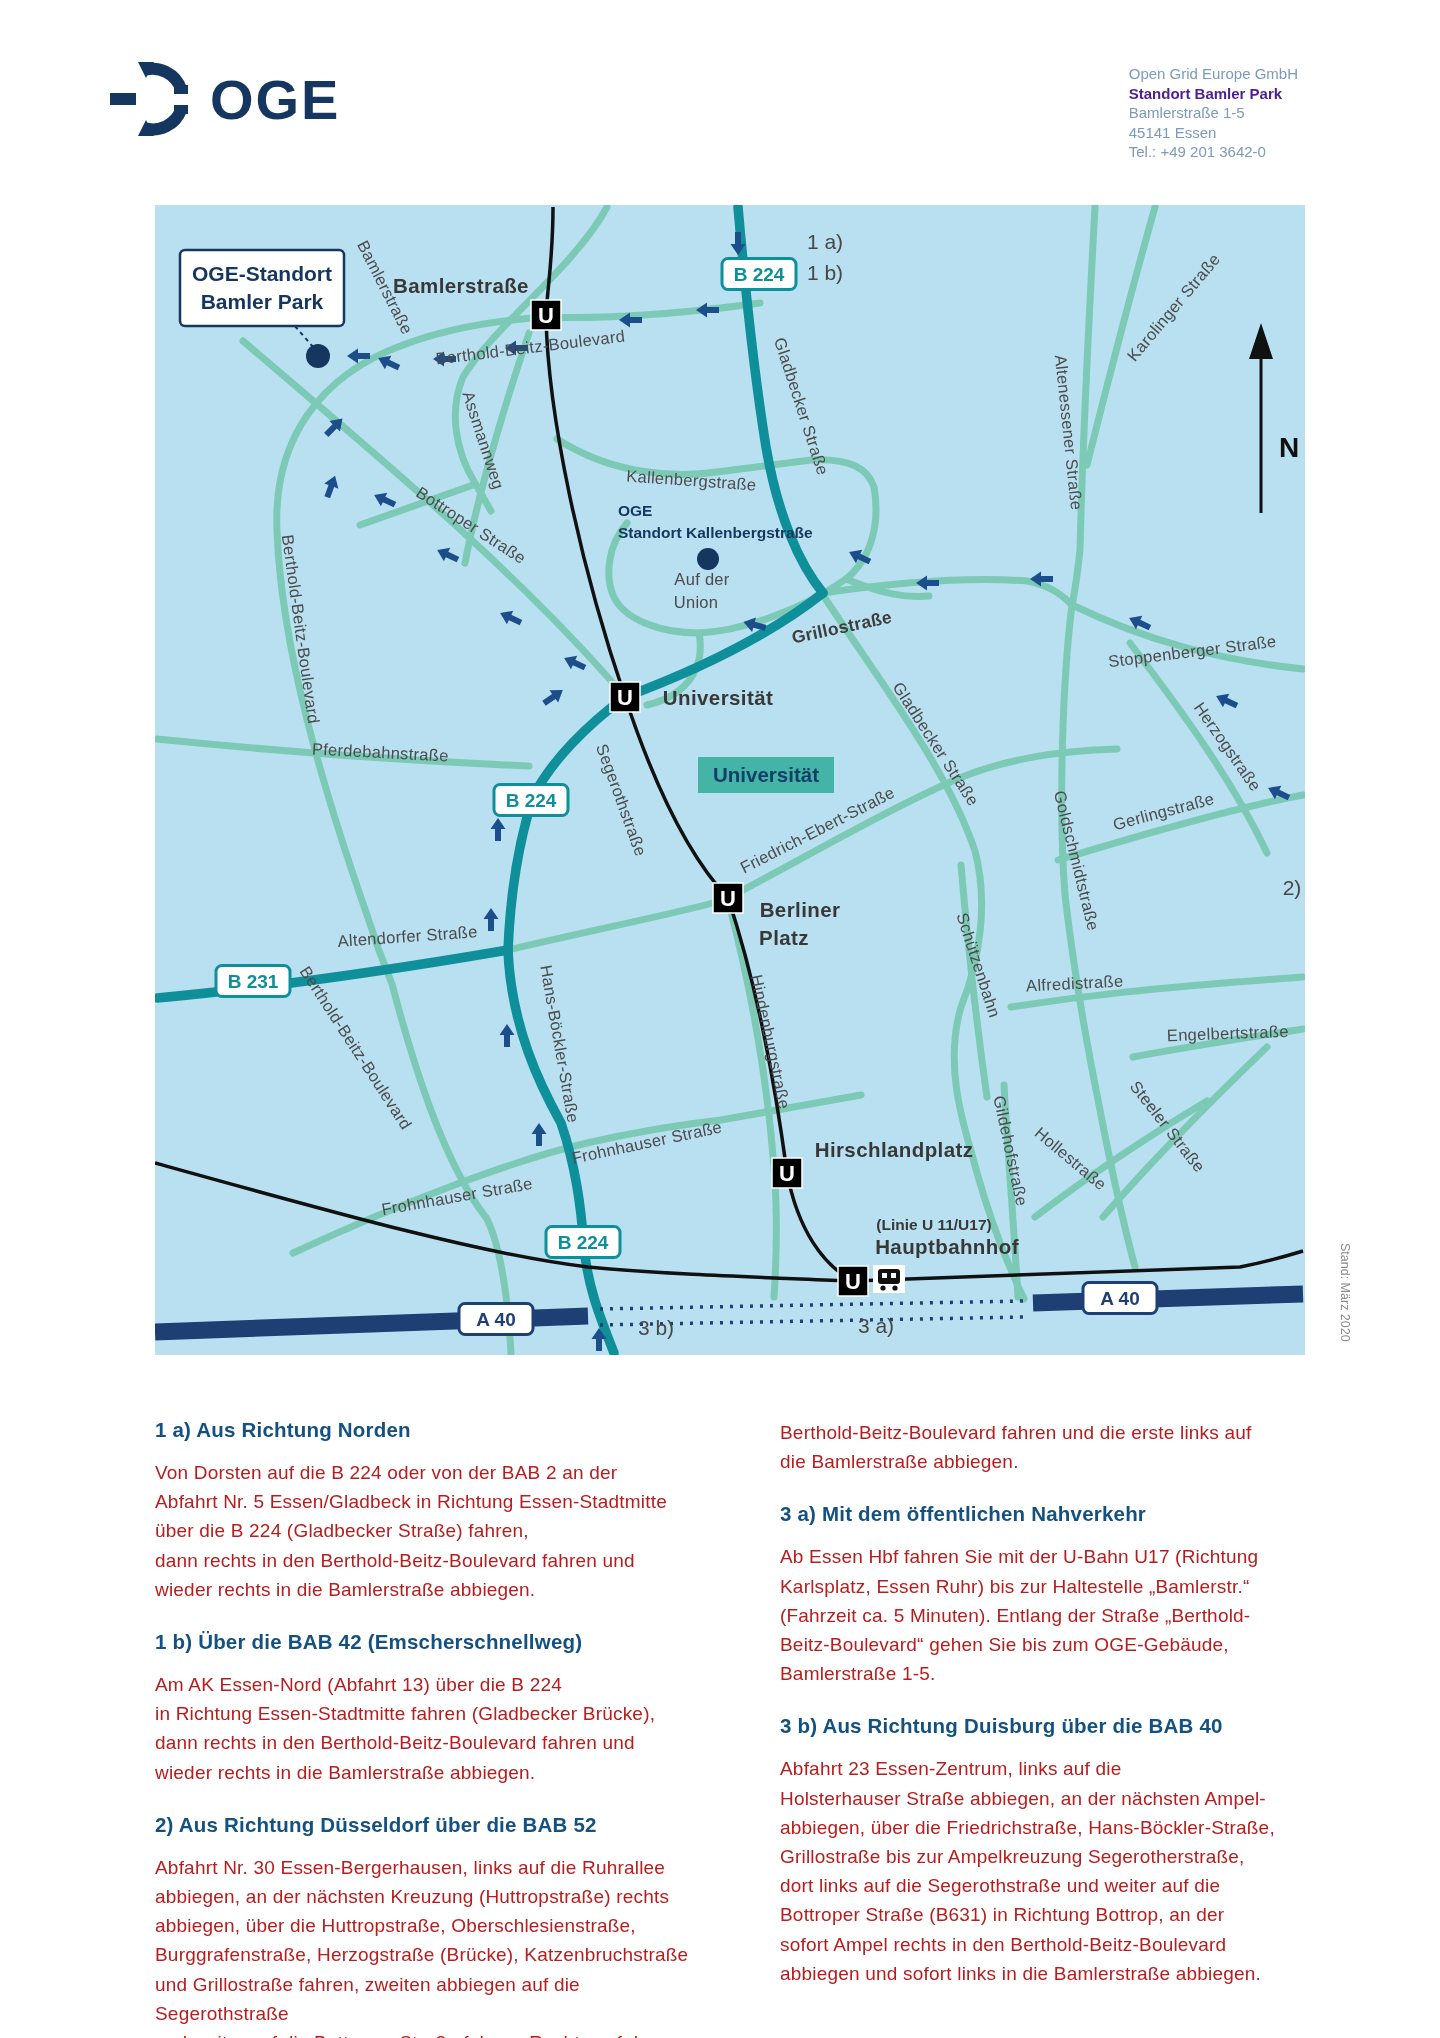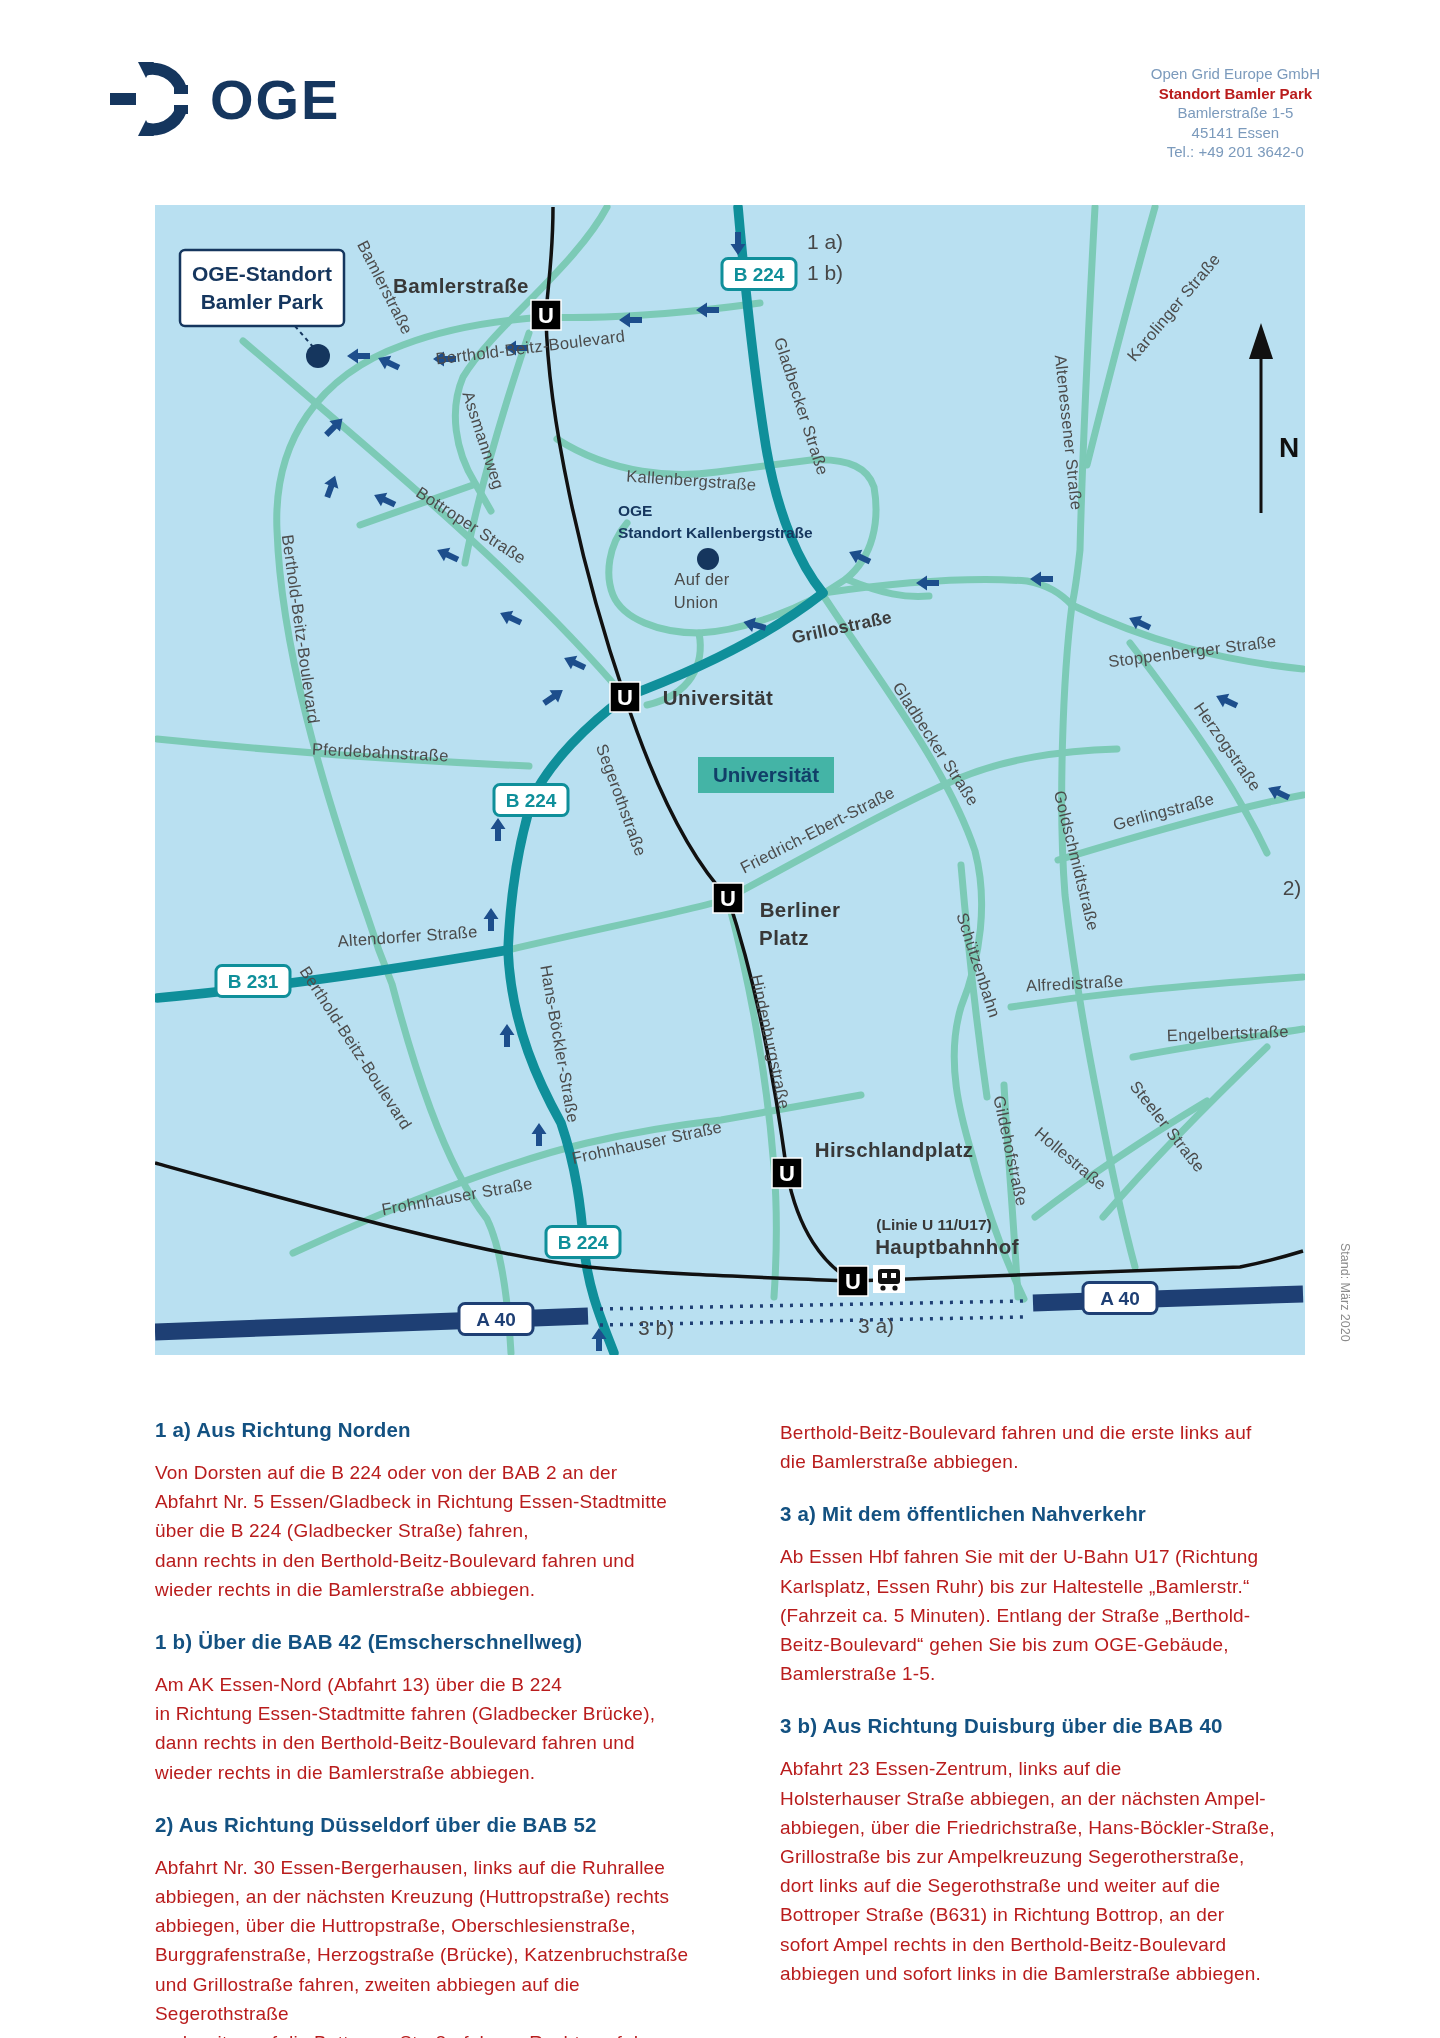--- a/index.html
+++ b/index.html
@@ -3,23 +3,23 @@
 <meta charset="utf-8">
 <style>
   html,body{margin:0;padding:0;}
   body{width:1440px;height:2038px;position:relative;background:#ffffff;
        font-family:"Liberation Sans",sans-serif;overflow:hidden;}
 
   
   .header{position:absolute;left:0;top:0;width:1440px;height:205px;}
   .logo{position:absolute;left:108px;top:58px;display:flex;align-items:center;}
   .logo-text{font-size:56px;font-weight:bold;color:#15365e;letter-spacing:2px;margin-left:14px;}
-  .addr{position:absolute;right:120px;top:64px;text-align:center;
+  .addr{position:absolute;right:142px;top:64px;text-align:left;
         font-size:15px;line-height:19.5px;color:#7b9abc;}
-  .addr .bold{font-weight:bold;color:#b91c1c;}
+  .addr .bold{font-weight:bold;color:#4c1d95;}
 
   
   .map{position:absolute;left:155px;top:205px;width:1150px;height:1150px;background:#b9e0f1;}
   svg text{font-family:"Liberation Sans",sans-serif;}
   .ml{text-anchor:middle;}
   .st      {font-size:16.5px;fill:#4b4b4b;letter-spacing:.3px;}
   .st-b    {font-size:17.5px;fill:#3d3d3d;font-weight:bold;letter-spacing:.3px;}
   .station {font-size:20.5px;fill:#383838;font-weight:bold;letter-spacing:.4px;}
   .station-sm{font-size:15.5px;fill:#383838;font-weight:bold;}
   .navy-start{font-size:15.5px;fill:#15365e;font-weight:bold;text-anchor:start;}

